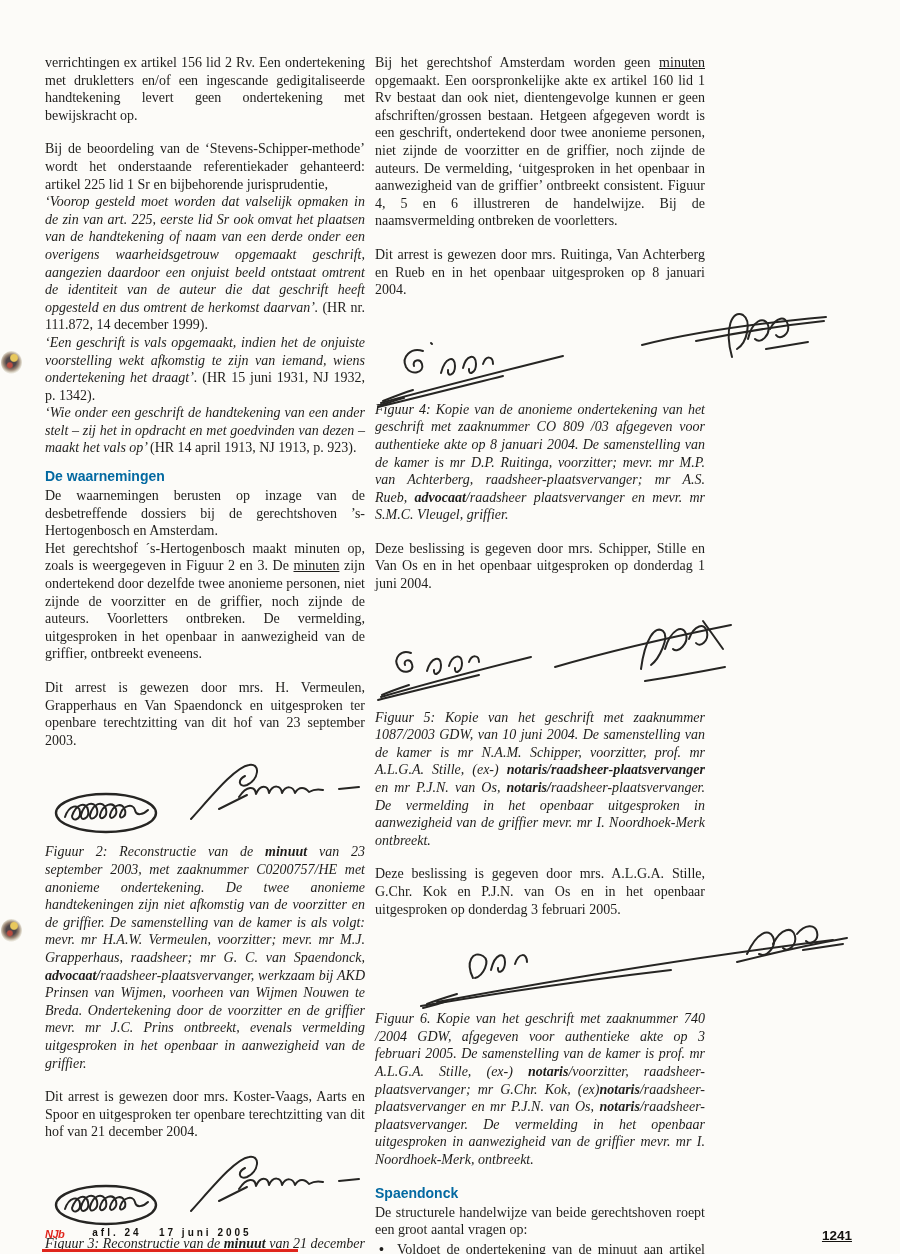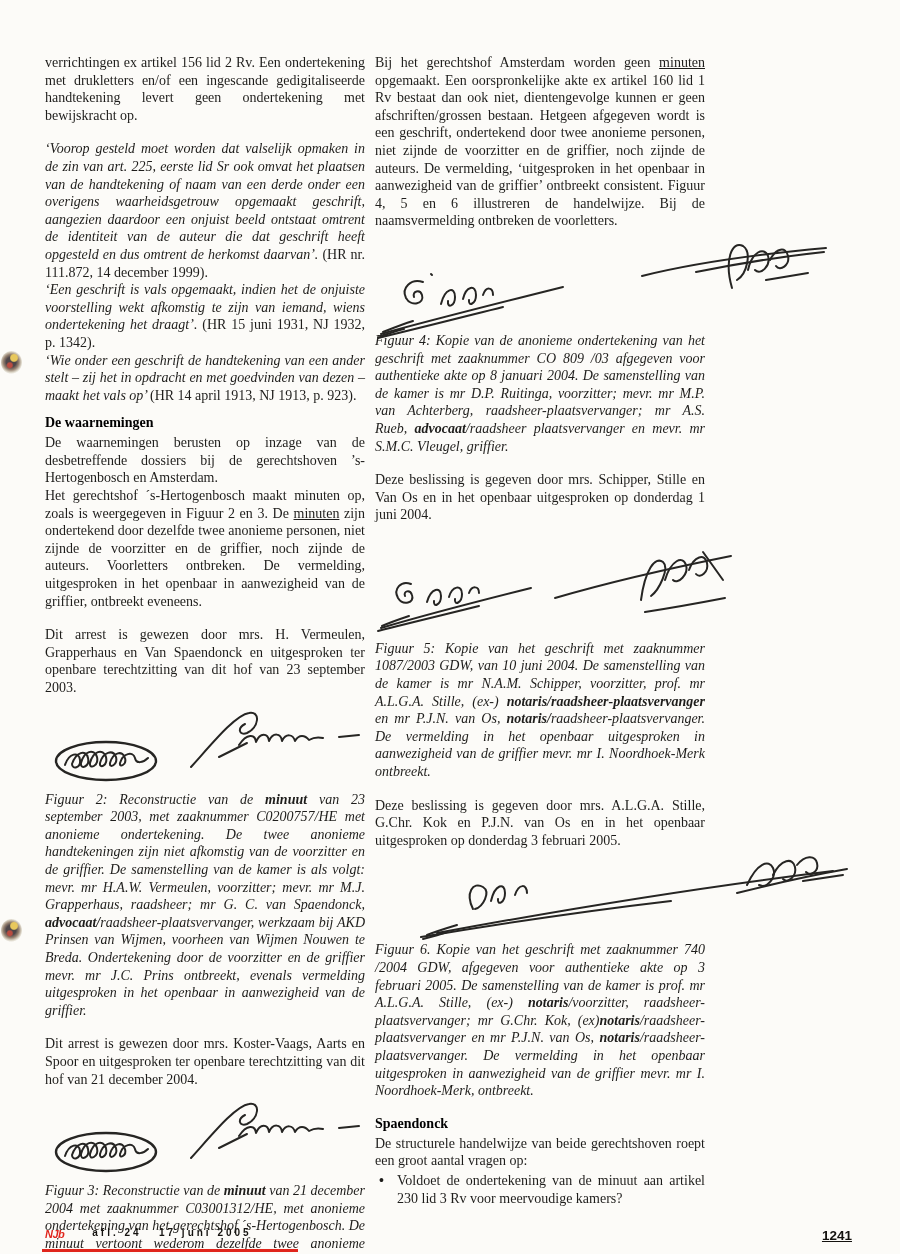--- a/index.html
+++ b/index.html
@@ -5,22 +5,22 @@
   html,body{margin:0;padding:0;background:#e9e7e2;}
   .page{position:relative;width:900px;height:1254px;background:#fcfbf8;overflow:hidden;
         font-family:"Liberation Serif","DejaVu Serif",serif;color:#1e1d1b;}
   .col{position:absolute;top:54px;}
   .col-left{left:45px;width:320px;}
   .col-right{left:375px;width:330px;}
   .col p{margin:0 0 16px;font-size:14px;line-height:17.6px;text-align:justify;}
   .col p.tight{margin-bottom:0;}
   .quote{font-style:italic;}
   .caption{font-size:12px;line-height:15.6px;font-style:italic;text-align:left;margin-bottom:14px;}
-  h3{font-family:Liberation Serif, serif;font-size:14px;font-weight:700;
-     margin:0 0 3px;color:#000000;}
+  h3{font-family:Liberation Sans, sans-serif;font-size:14px;font-weight:700;
+     margin:0 0 3px;color:#0369a1;}
   .sigrow{position:relative;margin:2px 0 8px;}
   svg.sig{position:absolute;overflow:visible;}
   svg.sig path{fill:none;stroke:#262523;stroke-width:2;stroke-linecap:round;stroke-linejoin:round;}
   svg.sig ellipse{fill:none;stroke:#262523;stroke-width:2.4;}
   .bullets{margin-top:2px;}
   .bullet-item{position:relative;padding-left:22px;font-size:14px;line-height:17.6px;
                text-align:justify;margin-bottom:2px;}
   .bullet-item::before{content:"\2022";position:absolute;left:4px;top:0;font-weight:700;}
   .artifact{position:absolute;left:1px;width:21px;height:23px;border-radius:50%;
     background:
@@ -39,20 +39,21 @@
 </head>
 <body>
 
 <div class="page">
 
   <span class="artifact" style="top:351px;"></span>
   <span class="artifact" style="top:919px;"></span>
 
   <div class="col col-left">
     <p>verrichtingen ex artikel 156 lid 2 Rv. Een ondertekening met drukletters en/of een ingescande gedigitaliseerde handtekening levert geen ondertekening met bewijskracht op.</p>
+    <p class="tight">Bij de beoordeling van de ‘Stevens-Schipper-methode’ wordt het onderstaande referentiekader gehanteerd: artikel 225 lid 1 Sr en bijbehorende jurisprudentie,</p>
     <p class="quote tight"><span>‘Voorop gesteld moet worden dat valselijk opmaken in de zin van art. 225, eerste lid Sr ook omvat het plaatsen van de handtekening of naam van een derde onder een overigens waarheidsgetrouw opgemaakt geschrift, aangezien daardoor een onjuist beeld ontstaat omtrent de identiteit van de auteur die dat geschrift heeft opgesteld en dus omtrent de herkomst daarvan’. </span><span style="font-style: normal;">(HR nr. 111.872, 14 december 1999).</span></p>
     <p class="quote tight"><span>‘Een geschrift is vals opgemaakt, indien het de onjuiste voorstelling wekt afkomstig te zijn van iemand, wiens ondertekening het draagt’. </span><span style="font-style: normal;">(HR 15 juni 1931, NJ 1932, p. 1342).</span></p>
     <p class="quote" style="margin-bottom:11px;"><span>‘Wie onder een geschrift de handtekening van een ander stelt – zij het in opdracht en met goedvinden van dezen – maakt het vals op’ </span><span style="font-style: normal;">(HR 14 april 1913, NJ 1913, p. 923).</span></p>
 
     <h3>De waarnemingen</h3>
     <p class="tight">De waarnemingen berusten op inzage van de desbetreffende dossiers bij de gerechtshoven ’s-Hertogenbosch en Amsterdam.</p>
     <p><span>Het gerechtshof ´s-Hertogenbosch maakt minuten op, zoals is weergegeven in Figuur 2 en 3. De </span><span style="text-decoration: underline;">minuten</span><span> zijn ondertekend door dezelfde twee anonieme personen, niet zijnde de voorzitter en de griffier, noch zijnde de auteurs. Voorletters ontbreken. De vermelding, uitgesproken in het openbaar in aanwezigheid van de griffier, ontbreekt eveneens.</span></p>
     <p>Dit arrest is gewezen door mrs. H. Vermeulen, Grapperhaus en Van Spaendonck en uitgesproken ter openbare terechtzitting van dit hof van 23 september 2003.</p>
 
     <div class="sigrow" style="height:70px;">
@@ -81,20 +82,21 @@
         <path d="M36,50 C48,44 56,40 64,36"></path>
         <path d="M56,38 C64,26 72,27 73,35 C77,25 85,26 86,34 C90,25 98,26 99,34 C103,26 110,27 112,34 C116,27 122,28 126,33 C131,30 136,30 140,31"></path>
         <path d="M156,30 L176,28"></path>
       </svg>
     </div>
     <p class="caption"><span>Figuur 3: Reconstructie van de </span><span style="font-weight: 700;">minuut</span><span> van 21 december 2004 met zaaknummer C03001312/HE, met anonieme ondertekening van het gerechtshof ´s-Hertogenbosch. De minuut vertoont wederom dezelfde twee anonieme handtekeningen en zijn niet afkomstig van de voorzitter en de griffier. De samenstelling van de kamer is mevr. mr J.C. Koster-Vaags, voorzitter; mr C.M. Aarts, raadsheer en mr J.A.J. Spoor, raadsheer. De griffier van de terechtzitting was mr J.W. Oudijk.</span></p>
   </div>
 
   <div class="col col-right">
     <p><span>Bij het gerechtshof Amsterdam worden geen </span><span style="text-decoration: underline;">minuten</span><span> opgemaakt. Een oorspronkelijke akte ex artikel 160 lid 1 Rv bestaat dan ook niet, dientengevolge kunnen er geen afschriften/grossen bestaan. Hetgeen afgegeven wordt is een geschrift, ondertekend door twee anonieme personen, niet zijnde de voorzitter en de griffier, noch zijnde de auteurs. De vermelding, ‘uitgesproken in het openbaar in aanwezigheid van de griffier’ ontbreekt consistent. Figuur 4, 5 en 6 illustreren de handelwijze. Bij de naamsvermelding ontbreken de voorletters.</span></p>
+    <p>Dit arrest is gewezen door mrs. Ruitinga, Van Achterberg en Rueb en in het openbaar uitgesproken op 8 januari 2004.</p>
 
     <div class="sigrow" style="height:78px;">
       <svg class="sig" style="left:0;top:8px;" width="195" height="85" viewBox="0 0 195 85">
         <path d="M48,28 C36,24 26,34 31,44 C36,53 50,50 47,41 C45,35 37,37 39,43"></path>
         <path d="M56,20 L57,21"></path>
         <path d="M6,80 C60,65 120,50 188,33"></path>
         <path d="M3,84 C45,74 88,63 128,53"></path>
         <path d="M8,78 C18,74 28,70 38,67 M5,82 C13,80 21,77 29,75"></path>
         <path d="M66,50 C70,34 80,32 80,43 C80,52 72,55 73,47 M88,45 C91,32 101,30 101,41 C101,50 93,53 94,46 M108,41 C111,32 118,33 118,41"></path>
       </svg>

